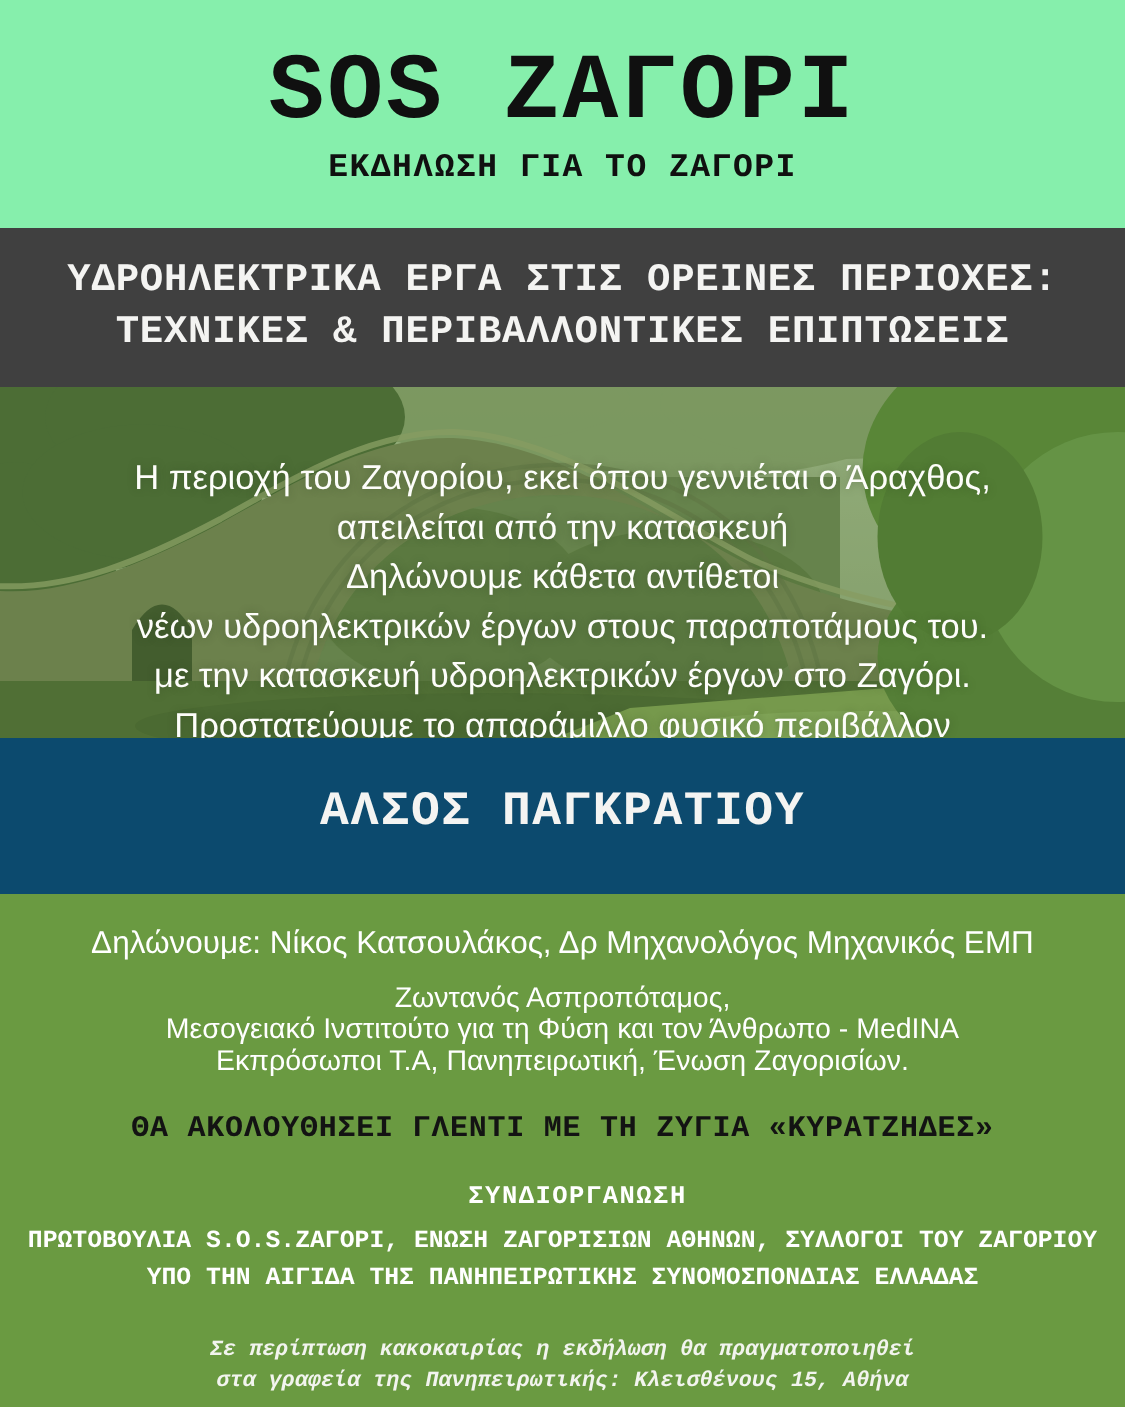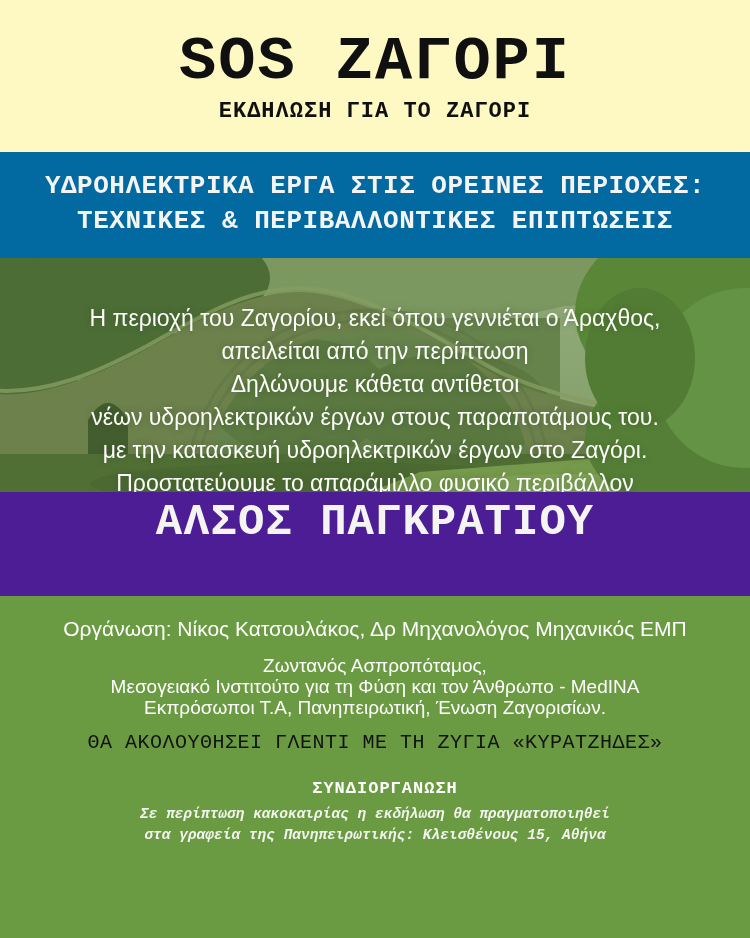--- a/index.html
+++ b/index.html
@@ -7,78 +7,78 @@
     position:relative;
     width:750px;height:938px;
     margin:0 auto;
     background:#6A9A41;
     overflow:hidden;
     font-family:"Liberation Sans", sans-serif;
     -webkit-font-smoothing:antialiased;
   }
 
   
-  .header{height:152px;text-align:center;background:#fef9c3;}
+  .header{height:152px;text-align:center;background:#86efac;}
   .title{
     padding-top:30px;
     font-family:"Liberation Mono","DejaVu Sans Mono",monospace;
     font-weight:bold;font-size:62px;line-height:64px;
     letter-spacing:2px;color:#101010;white-space:nowrap;
   }
   .subtitle{
     margin-top:3px;
     font-family:"Liberation Mono","DejaVu Sans Mono",monospace;
     font-weight:bold;font-size:22px;line-height:30px;
     letter-spacing:1px;color:#101010;white-space:nowrap;
   }
 
   
   .banner{
-    background:#0369a1;color:#F4F4F2;text-align:center;
+    background:#404040;color:#F4F4F2;text-align:center;
     font-family:"Liberation Mono","DejaVu Sans Mono",monospace;
     font-weight:bold;
   }
   .banner--topic{height:106px;padding-top:17px;box-sizing:border-box;
     font-size:26px;line-height:35px;letter-spacing:0.5px;}
-  .banner--venue{height:104px;padding-top:12px;box-sizing:border-box;
-    font-size:44px;line-height:36px;letter-spacing:1px;background:#4c1d95;}
+  .banner--venue{height:104px;padding-top:31px;box-sizing:border-box;
+    font-size:32px;line-height:36px;letter-spacing:1px;background:#0c4a6e;}
 
   
   .photo{position:relative;height:234px;overflow:hidden;}
   .photo svg{position:absolute;inset:0;display:block;}
   .photo-text{
     position:relative;z-index:2;
     padding-top:44px;text-align:center;
     color:#FDFDFA;font-size:23px;line-height:33px;font-weight:500;
     text-shadow:0 0 6px rgba(40,60,30,.35);
   }
 
   
   .info{height:342px;text-align:center;color:#FFFFFF;}
   .speaker{margin:0 auto;padding-top:20px;font-size:21px;line-height:25px;}
   .greetings{margin-top:14px;font-size:19px;line-height:21px;}
   .party{
-    margin-top:12px;color:#131313;
-    font-family:"Liberation Mono","DejaVu Sans Mono",monospace;
-    font-weight:normal;font-size:20px;line-height:25px;letter-spacing:0.5px;
+    margin-top:22px;color:#131313;
+    font-family:"Liberation Mono","DejaVu Sans Mono",monospace;
+    font-weight:bold;font-size:20px;line-height:25px;letter-spacing:0.5px;
     white-space:nowrap;
   }
   .org-heading{
     margin-top:25px;
     font-family:"Liberation Mono","DejaVu Sans Mono",monospace;
     font-weight:bold;font-size:17px;line-height:17px;letter-spacing:1px;margin-left:20px;
   }
   .org-lines{
     margin-top:7px;
     font-family:"Liberation Mono","DejaVu Sans Mono",monospace;
     font-weight:bold;font-size:16.5px;line-height:25px;letter-spacing:0;
     white-space:nowrap;
   }
   .weather{
-    margin-top:7px;
+    margin-top:26px;
     font-family:"Liberation Mono","DejaVu Sans Mono",monospace;
     font-style:italic;font-weight:bold;font-size:14.5px;line-height:21px;
     color:#F2F4EE;
   }
 </style>
 </head>
 <body>
 
 <div class="poster">
 
@@ -152,45 +152,49 @@
         <ellipse cx="700" cy="55" rx="125" ry="95" fill="#4F7C33"></ellipse>
         <ellipse cx="690" cy="180" rx="105" ry="75" fill="#4A7233"></ellipse>
         <ellipse cx="745" cy="120" rx="90" ry="90" fill="#63924A"></ellipse>
         <ellipse cx="640" cy="100" rx="55" ry="70" fill="#456C2E"></ellipse>
       </g>
 
       <rect x="0" y="0" width="750" height="234" fill="#689640" opacity="0.38"></rect>
     </svg>
     <div class="photo-text">
       <div>Η περιοχή του Ζαγορίου, εκεί όπου γεννιέται ο Άραχθος,</div>
-      <div>απειλείται από την περίπτωση</div>
+      <div>απειλείται από την κατασκευή</div>
       <div>Δηλώνουμε κάθετα αντίθετοι</div>
       <div>νέων υδροηλεκτρικών έργων στους παραποτάμους του.</div>
       <div>με την κατασκευή υδροηλεκτρικών έργων στο Ζαγόρι.</div>
       <div>Προστατεύουμε το απαράμιλλο φυσικό περιβάλλον</div>
 
     </div>
   </div>
 
   <div class="banner banner--venue">
     <div>ΑΛΣΟΣ ΠΑΓΚΡΑΤΙΟΥ</div>
   </div>
 
   <div class="info">
-    <div class="speaker">Οργάνωση: Νίκος Κατσουλάκος, Δρ Μηχανολόγος Μηχανικός ΕΜΠ</div>
+    <div class="speaker">Δηλώνουμε: Νίκος Κατσουλάκος, Δρ Μηχανολόγος Μηχανικός ΕΜΠ</div>
 
     <div class="greetings">
       <div>Ζωντανός  Ασπροπόταμος,</div>
       <div>Μεσογειακό Ινστιτούτο για τη Φύση και τον Άνθρωπο - MedINA</div>
       <div>Εκπρόσωποι Τ.Α, Πανηπειρωτική, Ένωση Ζαγορισίων.</div>
     </div>
 
     <div class="party">ΘΑ ΑΚΟΛΟΥΘΗΣΕΙ ΓΛΕΝΤΙ ΜΕ ΤΗ ΖΥΓΙΑ «ΚΥΡΑΤΖΗΔΕΣ»</div>
 
     <div class="org-heading">ΣΥΝΔΙΟΡΓΑΝΩΣΗ</div>
+    <div class="org-lines">
+      <div>ΠΡΩΤΟΒΟΥΛΙΑ S.O.S.ΖΑΓΟΡΙ, ΕΝΩΣΗ ΖΑΓΟΡΙΣΙΩΝ ΑΘΗΝΩΝ, ΣΥΛΛΟΓΟΙ ΤΟΥ ΖΑΓΟΡΙΟΥ</div>
+      <div>ΥΠΟ ΤΗΝ ΑΙΓΙΔΑ ΤΗΣ ΠΑΝΗΠΕΙΡΩΤΙΚΗΣ ΣΥΝΟΜΟΣΠΟΝΔΙΑΣ ΕΛΛΑΔΑΣ</div>
+    </div>
 
     <div class="weather">
       <div>Σε περίπτωση κακοκαιρίας η εκδήλωση θα πραγματοποιηθεί</div>
       <div>στα γραφεία της Πανηπειρωτικής: Κλεισθένους 15, Αθήνα</div>
     </div>
   </div>
 
 </div>
 
 </body></html>

